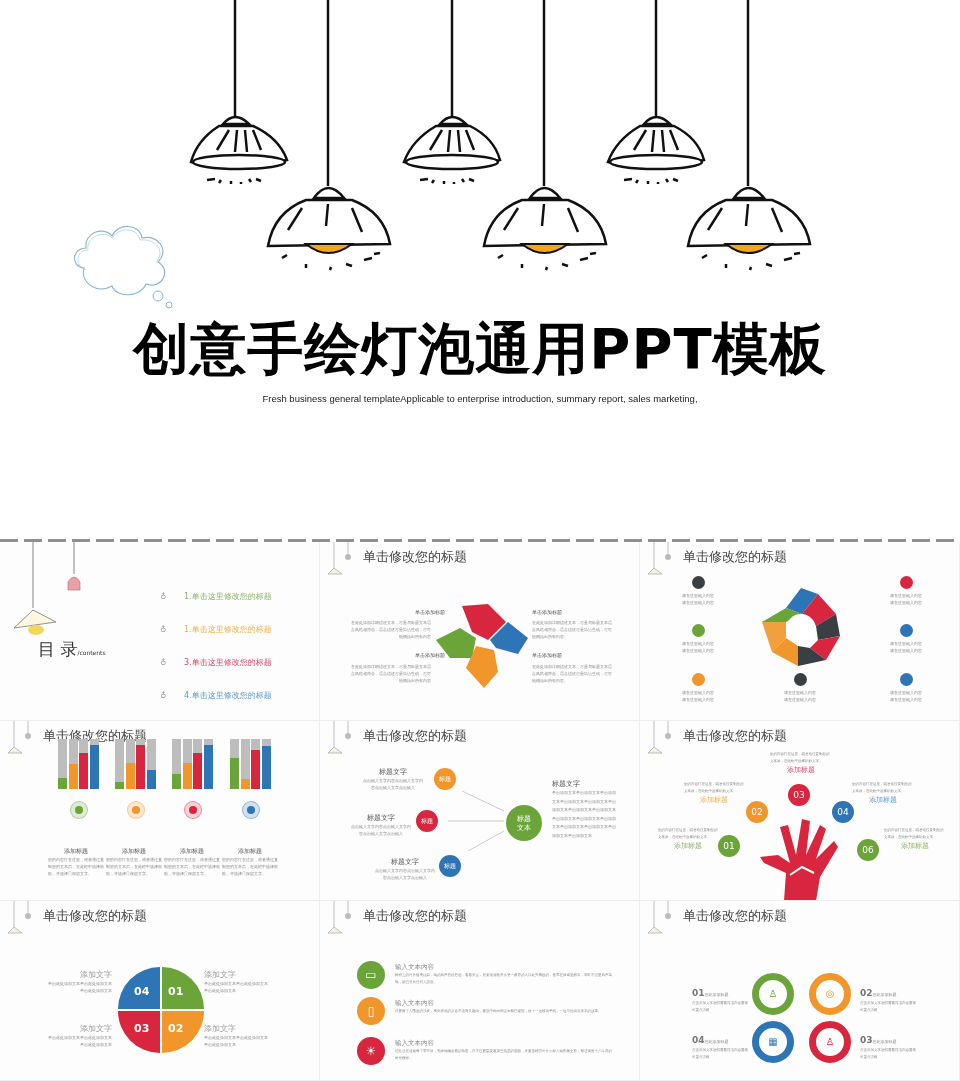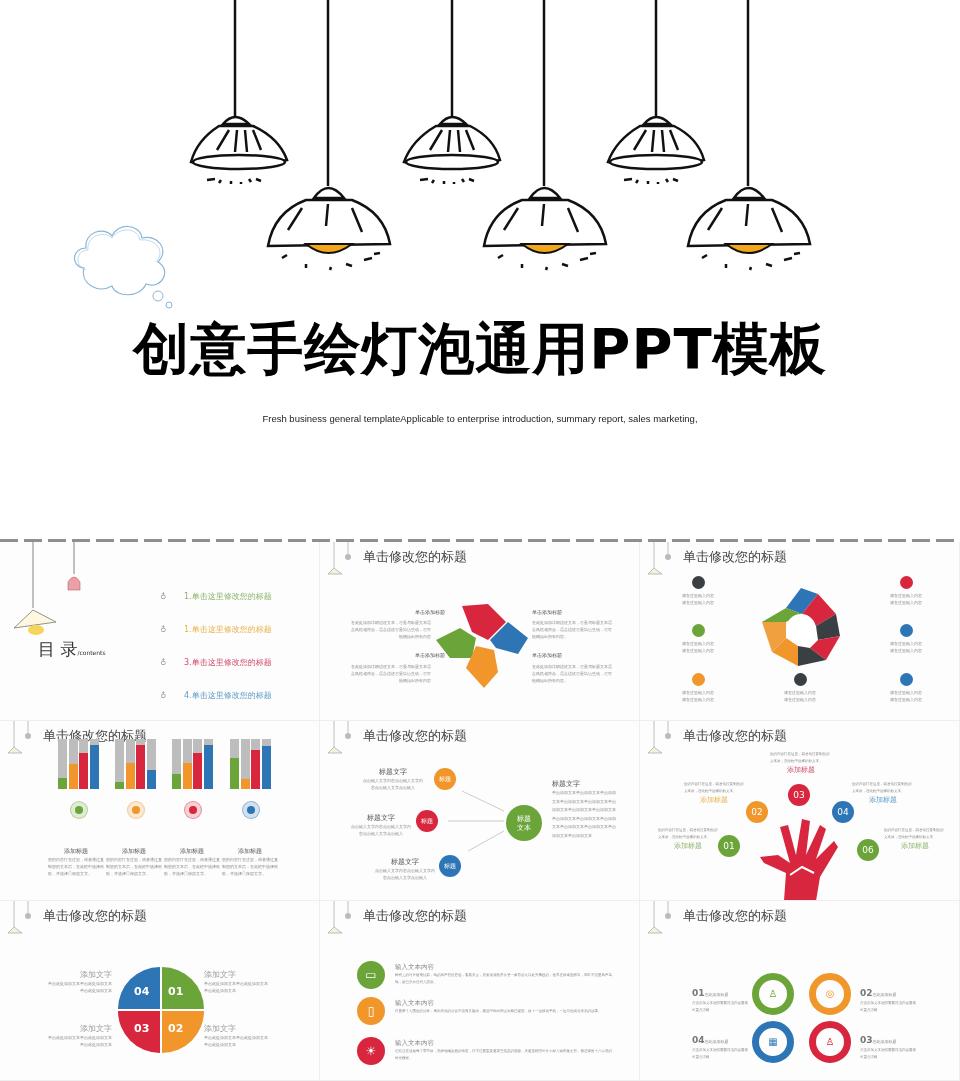--- a/index.html
+++ b/index.html
@@ -1,20 +1,20 @@
 <!DOCTYPE html>
 <html><head>
 <meta charset="utf-8">
 <style>
   * { margin: 0; padding: 0; box-sizing: border-box; }
   body { width: 960px; height: 1081px; background: #fff; font-family: "DejaVu Sans", sans-serif; overflow: hidden; position: relative; }
   .hero { position: absolute; left: 0; top: 0; width: 960px; height: 540px; background: #fff; }
   .lamp { position: absolute; }
   .hero-title { position: absolute; left: 0; top: 312px; width: 960px; text-align: center; font-size: 56px; font-weight: bold; color: #000; letter-spacing: 1px; font-family: "DejaVu Sans", sans-serif; }
-  .hero-sub { position: absolute; left: 230px; top: 410px; width: 500px; text-align: center; font-size: 9.5px; line-height: 17px; color: #222; font-family: "Liberation Sans", sans-serif; }
+  .hero-sub { position: absolute; left: 230px; top: 390px; width: 500px; text-align: center; font-size: 9.5px; line-height: 17px; color: #222; font-family: "Liberation Sans", sans-serif; }
   .cloud { position: absolute; left: 66px; top: 210px; }
   .dash-line { position: absolute; left: 0; top: 539px; width: 960px; height: 3px; background: repeating-linear-gradient(90deg, #444 0 18px, transparent 18px 24px); opacity: .6; }
   .grid { position: absolute; left: 0; top: 542px; width: 960px; height: 539px; display: grid; grid-template-columns: 320px 320px 320px; grid-template-rows: 179px 180px 180px; }
   .slide { position: relative; background: #fdfdfd; border-right: 1px solid #eee; border-bottom: 1px solid #eee; overflow: hidden; }
   .slide-title { position: absolute; left: 43px; top: 6px; font-size: 13px; color: #444; }
   .mini-lamp { position: absolute; left: 6px; top: 0; }
   .tiny { font-size: 4px; color: #888; line-height: 7px; }
   .sm { font-size: 5px; color: #555; }
   .label { position: absolute; }
 </style>

